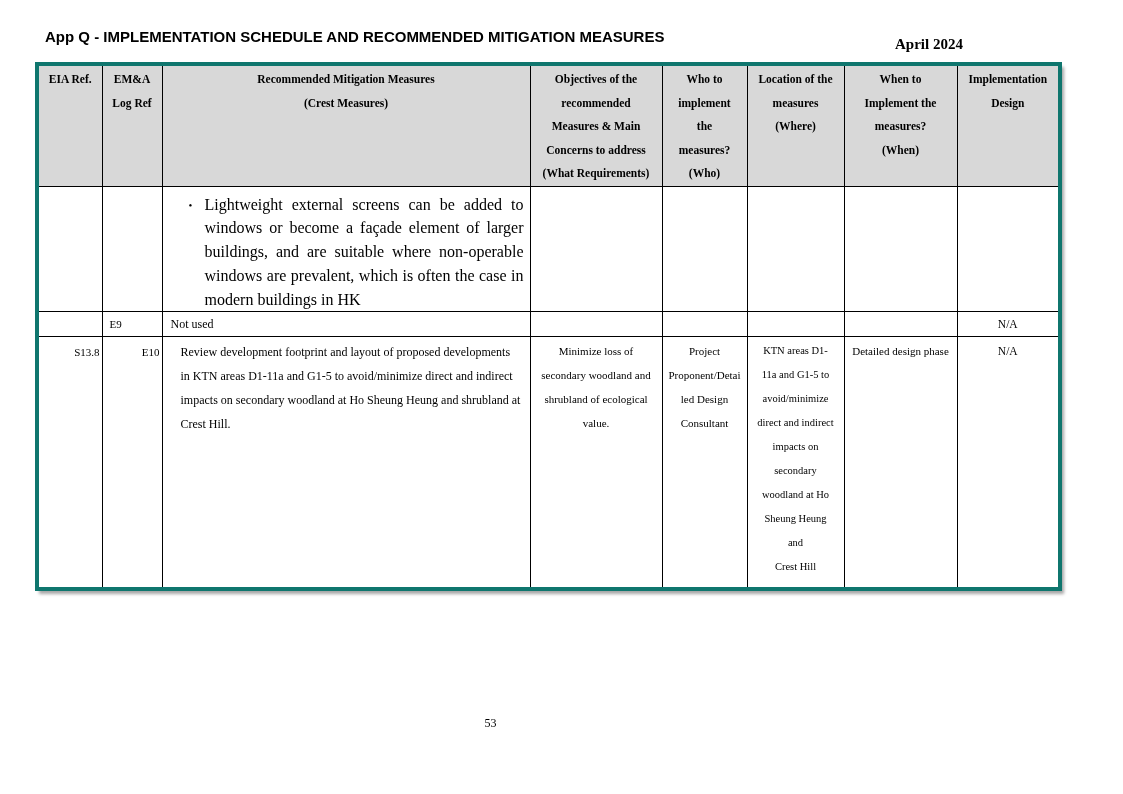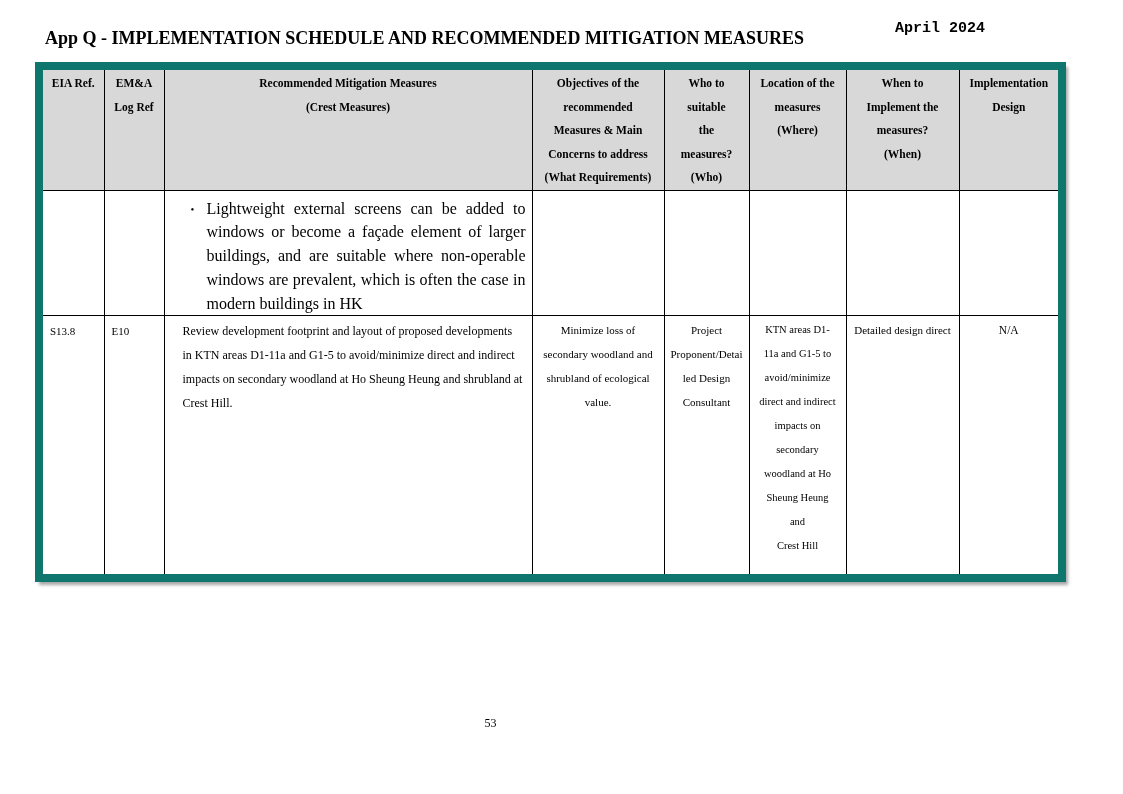--- a/index.html
+++ b/index.html
@@ -5,66 +5,66 @@
   html, body { margin: 0; padding: 0; }
   body {
     width: 1123px; height: 794px;
     background: #ffffff;
     position: relative;
     font-family: "Liberation Serif", serif;
     color: #000;
   }
   .page-title {
     position: absolute; left: 45px; top: 28px;
-    font-family: Liberation Serif, serif;
-    font-weight: bold; font-size: 18px; white-space: nowrap;
+    font-family: Liberation Sans, sans-serif;
+    font-weight: bold; font-size: 15px; white-space: nowrap;
   }
   .page-date {
-    position: absolute; left: 895px; top: 20px;
-    font-family: Liberation Mono, monospace;
+    position: absolute; left: 895px; top: 36px;
+    font-family: Liberation Serif, serif;
     font-weight: bold; font-size: 15px; white-space: nowrap;
   }
   table.schedule {
     position: absolute; left: 35px; top: 62px;
     width: 1023px;
     border-collapse: collapse; table-layout: fixed;
-    border: 8px solid #0f766e;
+    border: 4px solid #0f766e;
     box-shadow: 3px 4px 3px -1px rgba(0,0,0,0.35);
     background: #fff;
   }
   td { border: 1px solid #000; vertical-align: top; padding: 0; overflow: hidden; }
   tr.r-header { height: 120px; }
   tr.r1 { height: 120px; }
   tr.r2 { height: 25px; }
   tr.r3 { height: 241px; }
   .hdr {
     background: #d8d8d8;
     font-weight: bold; text-align: center;
     font-size: 11.5px; line-height: 23.5px;
     padding: 2px 2px 0 2px;
     white-space: pre-line;
   }
-  .cell-ref { font-size: 11px; line-height: 20px; padding: 5px 2px 0 7px; }
+  .cell-ref { font-size: 11px; line-height: 20px; padding: 5px 2px 0 7px; text-align: right; }
   .cell-ref-mid { font-size: 11px; line-height: 18px; padding: 3px 2px 0 7px; }
   .cell-measure {
     font-size: 12px; line-height: 23.8px;
     padding: 4px 8px 0 18px; text-align: left;
   }
   .cell-measure-mid { font-size: 12px; line-height: 18px; padding: 3px 8px 0 8px; }
   .bullet-wrap { display: flex; padding: 6px 4px 0 0; }
   .bullet-marker { width: 16px; margin-left: 26px; font-size: 11px; line-height: 24px; flex: none; }
   .bullet-text { flex: 1; text-align: justify; font-size: 16px; line-height: 23.8px; padding-right: 2px; }
   .cell-small {
     font-size: 11px; text-align: center;
     line-height: 24px; padding: 2px 2px 14px 2px;
     white-space: pre-line;
   }
   .cell-loc {
     font-size: 10.5px; text-align: center;
-    line-height: 24px; padding: 2px 1px 16px 1px;
+    line-height: 24px; padding: 2px 1px 8px 1px;
     white-space: pre-line;
   }
   .cell-na { font-size: 11.5px; text-align: center; padding-top: 5px; line-height: 18px; }
   .cell-na-mid { font-size: 11.5px; text-align: center; padding-top: 3px; line-height: 18px; }
   .page-number {
     position: absolute; top: 716px; left: 0; width: 981px;
     text-align: center; font-size: 12px;
   }
 </style>
 </head>
@@ -90,21 +90,21 @@
       <td class="hdr">EM&amp;A
 Log Ref</td>
       <td class="hdr">Recommended Mitigation Measures
 (Crest Measures)</td>
       <td class="hdr">Objectives of the
 recommended
 Measures &amp; Main
 Concerns to address
 (What Requirements)</td>
       <td class="hdr">Who to
-suitable
+implement
 the
 measures?
 (Who)</td>
       <td class="hdr">Location of the
 measures
 (Where)</td>
       <td class="hdr">When to
 Implement the
 measures?
 (When)</td>
@@ -121,20 +121,30 @@
           <span class="bullet-text">Lightweight external screens can be added to windows or become a façade element of larger buildings, and are suitable where non-operable windows are prevalent, which is often the case in modern buildings in HK</span>
         </div>
       </td>
       <td class="cell-small"></td>
       <td class="cell-small"></td>
       <td class="cell-loc"></td>
       <td class="cell-small"></td>
       <td class="cell-na"></td>
     </tr>
 
+    <tr class="r2">
+      <td class="cell-ref-mid"></td>
+      <td class="cell-ref-mid">E9</td>
+      <td class="cell-measure-mid">Not used</td>
+      <td class="cell-small"></td>
+      <td class="cell-small"></td>
+      <td class="cell-loc"></td>
+      <td class="cell-small"></td>
+      <td class="cell-na-mid">N/A</td>
+    </tr>
 
     <tr class="r3">
       <td class="cell-ref">S13.8</td>
       <td class="cell-ref">E10</td>
       <td class="cell-measure">Review development footprint and layout of proposed developments in KTN areas D1-11a and G1-5 to avoid/minimize direct and indirect impacts on secondary woodland at Ho Sheung Heung and shrubland at Crest Hill.</td>
       <td class="cell-small">Minimize loss of
 secondary woodland and
 shrubland of ecological
 value.</td>
       <td class="cell-small">Project
@@ -144,19 +154,19 @@
       <td class="cell-loc">KTN areas D1-
 11a and G1-5 to
 avoid/minimize
 direct and indirect
 impacts on
 secondary
 woodland at Ho
 Sheung Heung
 and
 Crest Hill</td>
-      <td class="cell-small">Detailed design direct</td>
+      <td class="cell-small">Detailed design phase</td>
       <td class="cell-na">N/A</td>
     </tr>
   </tbody>
 </table>
 
 <div class="page-number">53</div>
 
 </body></html>

